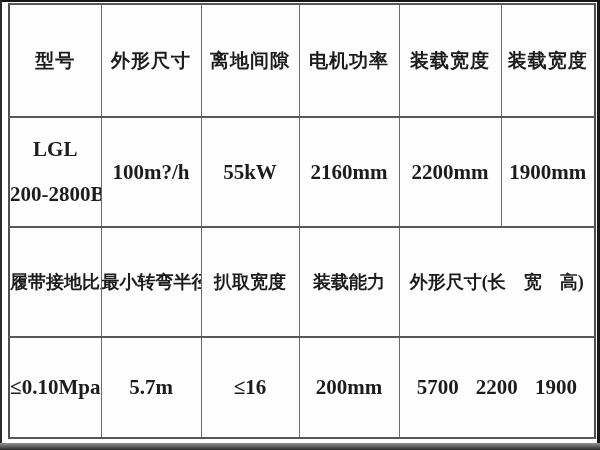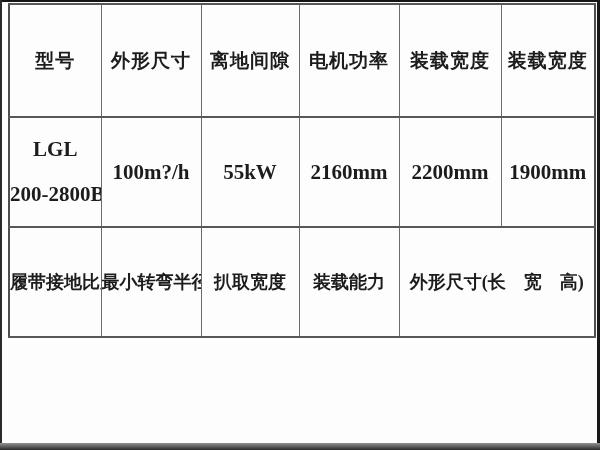--- a/index.html
+++ b/index.html
@@ -95,17 +95,30 @@
         <td>2200mm</td>
         <td>1900mm</td>
       </tr>
       <tr class="r3">
         <td class="small">履带接地比压</td>
         <td class="small">最小转弯半径</td>
         <td>扒取宽度</td>
         <td>装载能力</td>
         <td class="dims-header" colspan="2">外形尺寸(长　宽　高)</td>
       </tr>
+      <tr class="r4">
+        <td>≤0.10Mpa</td>
+        <td>5.7m</td>
+        <td>≤16</td>
+        <td>200mm</td>
+        <td colspan="2">
+          <div class="dims-values">
+            <span>5700</span>
+            <span>2200</span>
+            <span>1900</span>
+          </div>
+        </td>
+      </tr>
     </tbody>
   </table>
 
   <div class="edge-bottom"></div>
 </div>
 
 </body></html>

